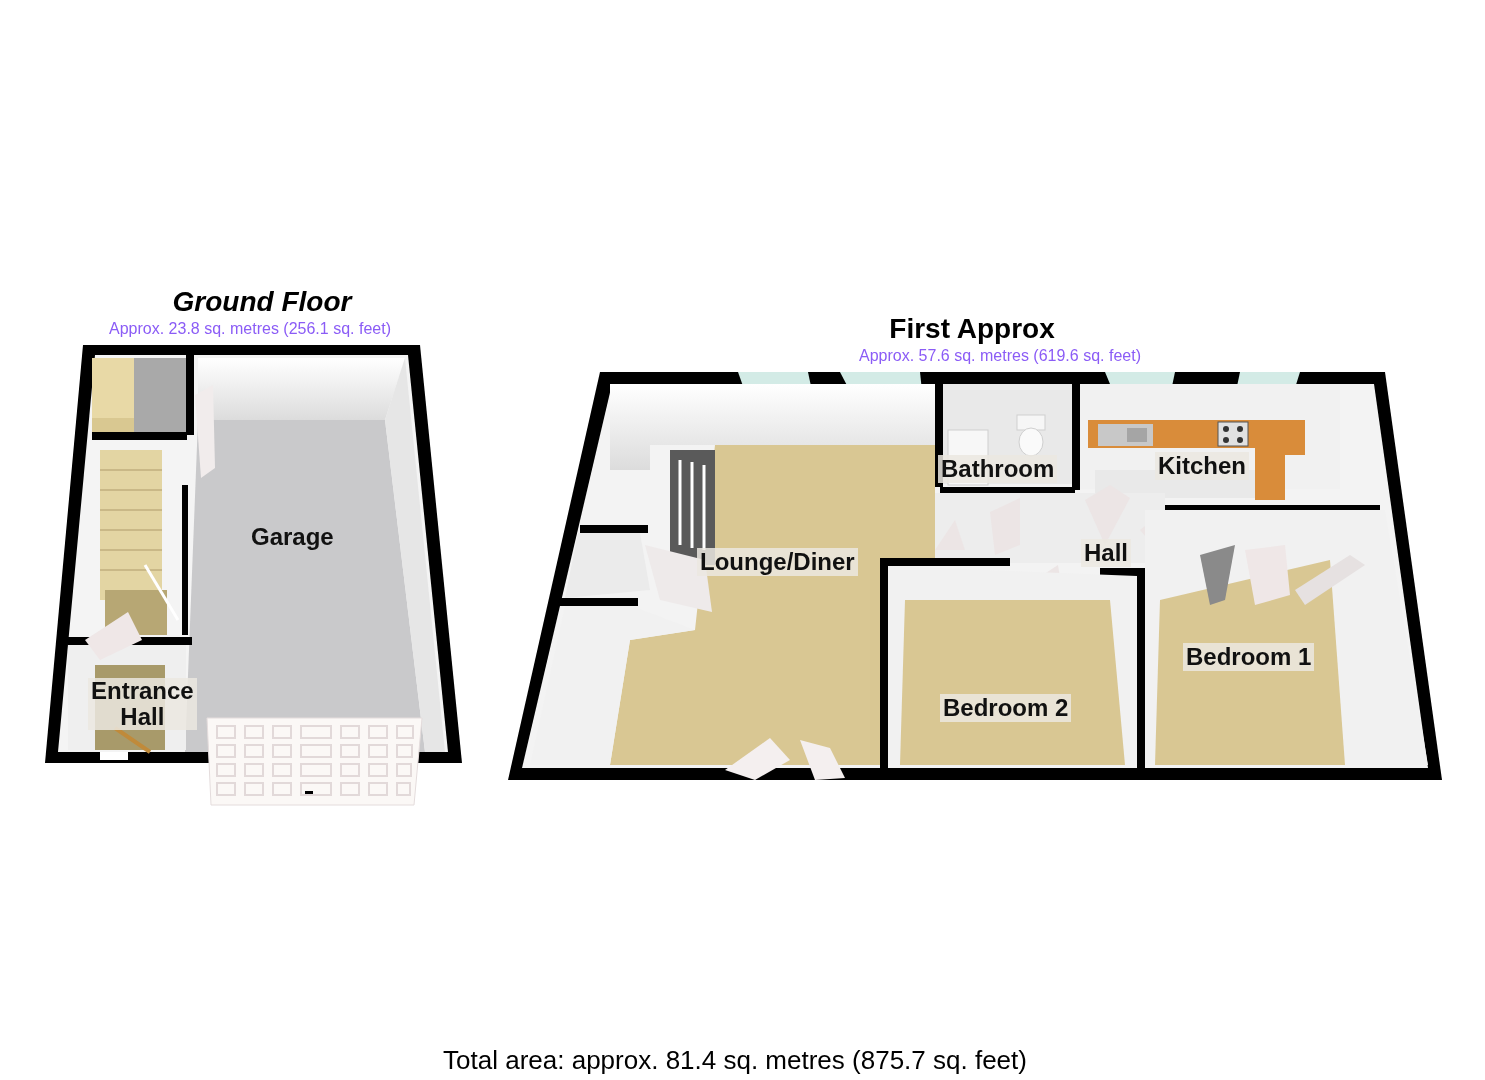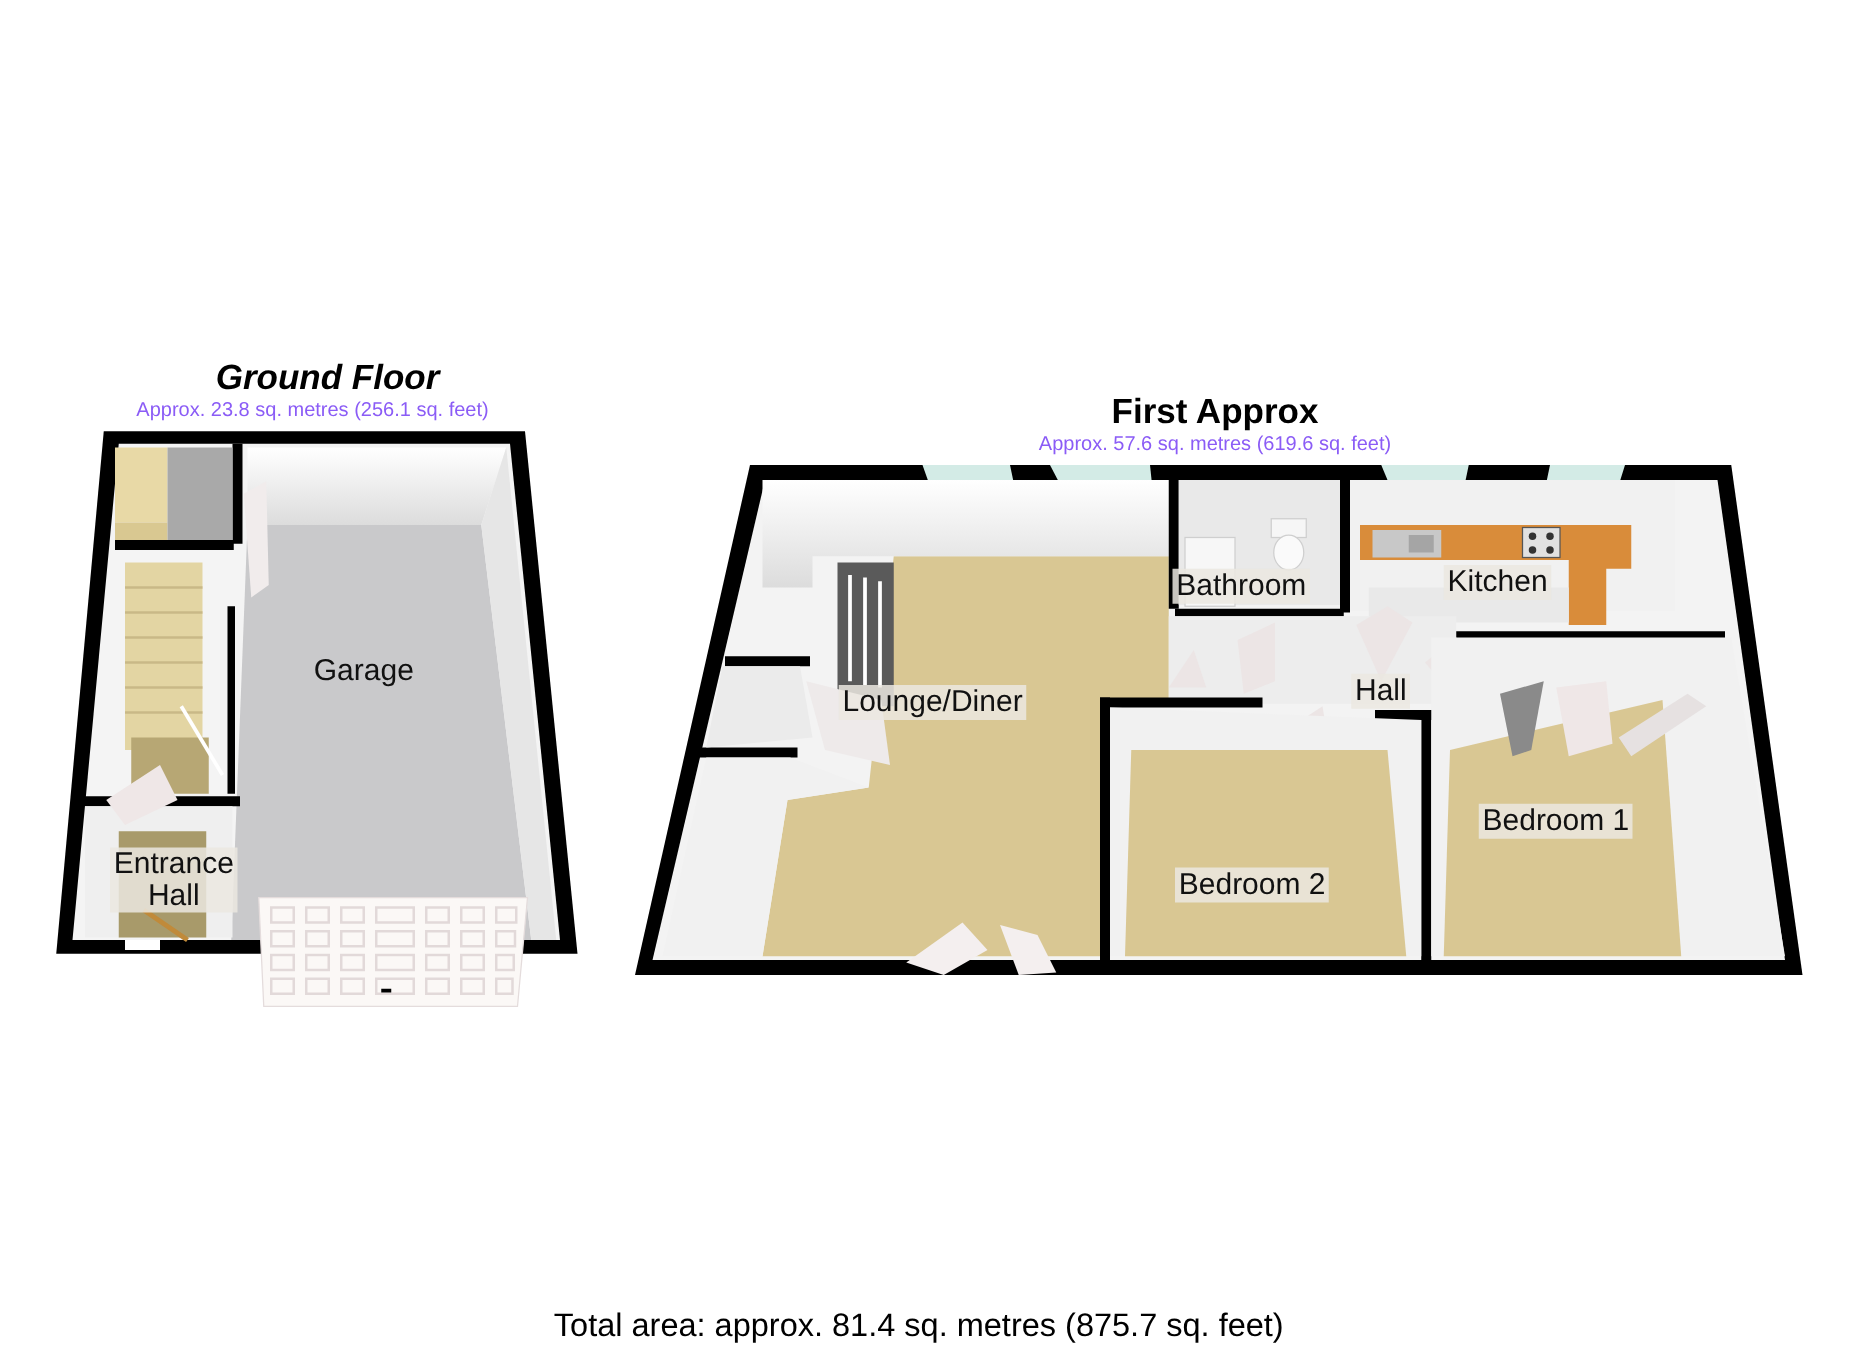--- a/index.html
+++ b/index.html
@@ -1,19 +1,19 @@
 <!DOCTYPE html>
 <html><head>
 <meta charset="utf-8">
 <style>
   html, body { margin:0; padding:0; background:#ffffff; }
   body { width:1485px; height:1080px; position:relative; overflow:hidden; font-family:"Liberation Sans", sans-serif; }
   .floor-title { position:absolute; font-weight:bold; font-size:28px; color:#000; text-align:center; white-space:nowrap; }
   .floor-sub { position:absolute; font-size:16px; color:#8b5cf6; text-align:center; white-space:nowrap; }
-  .room-label { position:absolute; font-weight:normal; font-size:24px; color:#111; background:rgba(235,232,225,0.85); padding:0 3px; line-height:28px; white-space:nowrap; }
+  .room-label { position:absolute; font-weight:bold; font-size:24px; color:#111; background:rgba(235,232,225,0.85); padding:0 3px; line-height:28px; white-space:nowrap; }
   .room-label.plain { background:transparent; }
   .total { position:absolute; left:0; width:1470px; top:1045px; text-align:center; font-size:26px; color:#000; }
   svg { position:absolute; left:0; top:0; }
 </style>
 </head>
 <body>
 
 <svg width="1485" height="1080" viewBox="0 0 1485 1080">
   <defs>
     <linearGradient id="wallL" x1="0" x2="1" y1="0" y2="0">
@@ -192,28 +192,28 @@
       <polygon points="1245,550 1285,545 1290,595 1255,605" fill="#efe7e7"></polygon>
       <polygon points="1295,590 1350,555 1365,565 1305,605" fill="#e6e1e1"></polygon>
     </g>
   </g>
 </svg>
 
 <div class="floor-title" style="left:112px; top:286px; width:300px;font-style:italic;">Ground Floor</div>
 <div class="floor-sub" style="left:80px; top:320px; width:340px;">Approx. 23.8 sq. metres (256.1 sq. feet)</div>
 
 <div class="floor-title" style="left:822px; top:313px; width:300px;">First Approx</div>
-<div class="floor-sub" style="left:800px; top:347px; width:344px;">Approx. 57.6 sq. metres (619.6 sq. feet)</div>
+<div class="floor-sub" style="left:828px; top:347px; width:344px;">Approx. 57.6 sq. metres (619.6 sq. feet)</div>
 
 <div class="room-label plain" style="left:248px; top:523px;">Garage</div>
 <div class="room-label" style="left:74px; top:678px; text-align:center; line-height:26px;margin-left:14px;">
   <div>Entrance</div>
   <div>Hall</div>
 </div>
 
-<div class="room-label" style="left:671px; top:548px;">Lounge/Diner</div>
+<div class="room-label" style="left:697px; top:548px;">Lounge/Diner</div>
 <div class="room-label" style="left:938px; top:455px;">Bathroom</div>
 <div class="room-label" style="left:1155px; top:452px;">Kitchen</div>
 <div class="room-label" style="left:1081px; top:539px;">Hall</div>
 <div class="room-label" style="left:940px; top:662px;margin-top:32px;">Bedroom 2</div>
 <div class="room-label" style="left:1183px; top:643px;">Bedroom 1</div>
 
 <div class="total">Total area: approx. 81.4 sq. metres (875.7 sq. feet)</div>
 
 </body></html>

